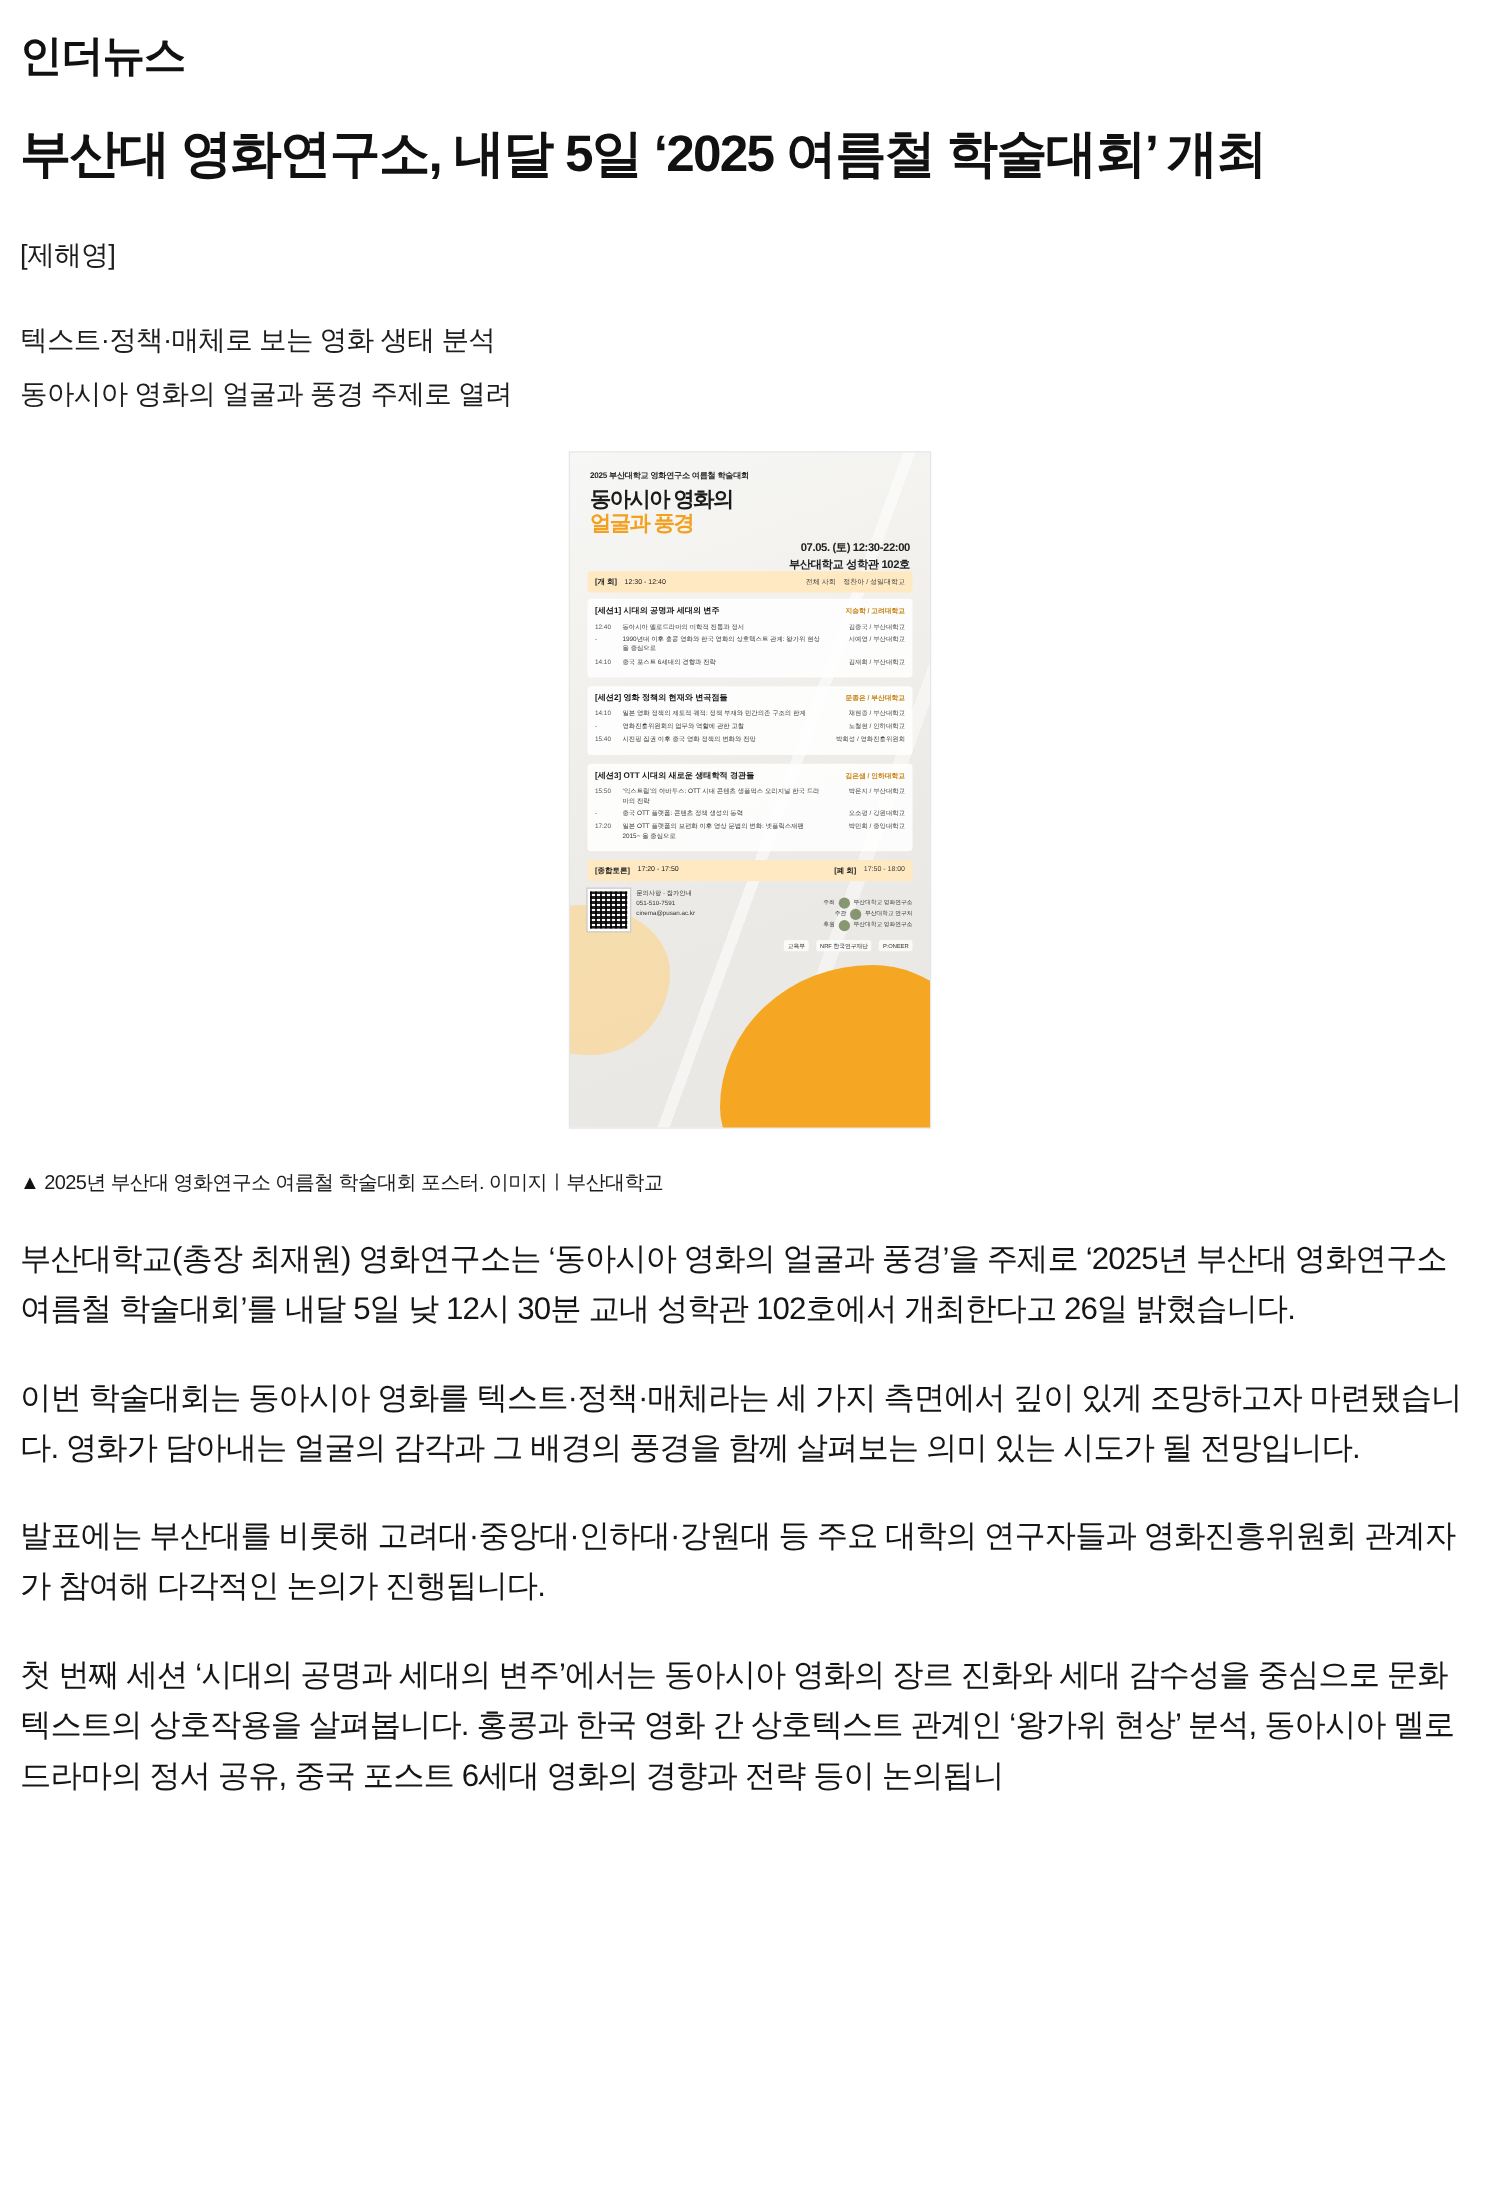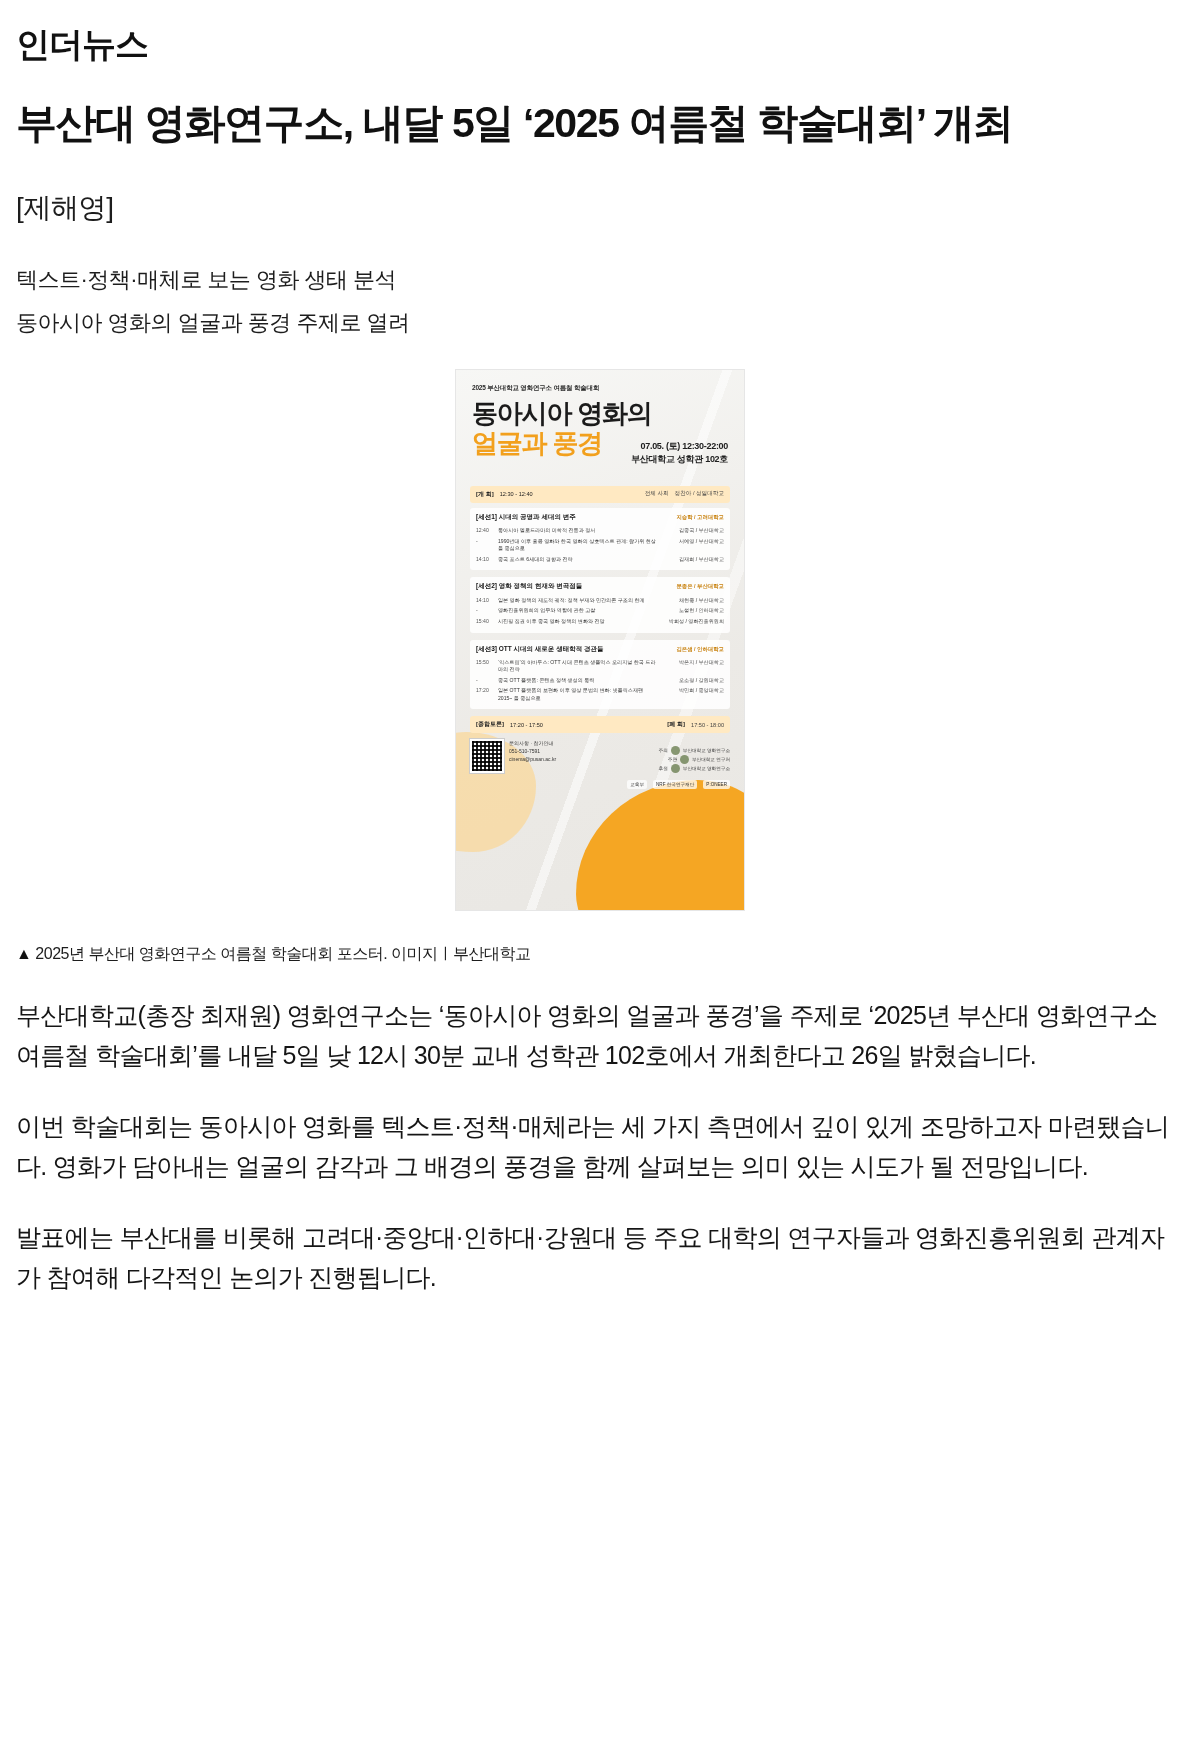--- a/index.html
+++ b/index.html
@@ -40,21 +40,21 @@
   .headline {
     font-size: 41px;
     font-weight: 700;
     line-height: 1.28;
     letter-spacing: -1.4px;
     color: #111111;
     margin: 29px 0 0 2px;
     max-width: 1165px;
   }
   .byline {
-    font-size: 28px;
+    font-size: 22px;
     color: #1d1d1d;
     margin: 40px 0 0 2px;
     letter-spacing: -0.4px;
   }
   .subheads {
     margin: 36px 0 0 2px;
   }
   .subhead {
     font-size: 22px;
     line-height: 1.55;
@@ -110,21 +110,21 @@
     padding: 14px 16px 0 16px;
   }
   .poster-kicker {
     font-size: 6.5px;
     font-weight: 700;
     color: #2a2a2a;
     letter-spacing: -0.2px;
   }
   .poster-title {
     margin-top: 5px;
-    font-size: 26px;
+    font-size: 17px;
     font-weight: 700;
     line-height: 1.16;
     letter-spacing: -1.2px;
     color: #1b1b1b;
   }
   .poster-title .accent { color: #f2a01d; }
   .poster-meta {
     position: absolute;
     right: 16px;
     top: 70px;
@@ -429,15 +429,16 @@
   </div>
 
   <div class="caption">
     <span class="tri">▲</span><span>2025년 부산대 영화연구소 여름철 학술대회 포스터. 이미지ㅣ부산대학교</span>
   </div>
 
   <div class="article">
     <p>부산대학교(총장 최재원) 영화연구소는 ‘동아시아 영화의 얼굴과 풍경’을 주제로 ‘2025년 부산대 영화연구소 여름철 학술대회’를 내달 5일 낮 12시 30분 교내 성학관 102호에서 개최한다고 26일 밝혔습니다.</p>
     <p>이번 학술대회는 동아시아 영화를 텍스트·정책·매체라는 세 가지 측면에서 깊이 있게 조망하고자 마련됐습니다. 영화가 담아내는 얼굴의 감각과 그 배경의 풍경을 함께 살펴보는 의미 있는 시도가 될 전망입니다.</p>
     <p>발표에는 부산대를 비롯해 고려대·중앙대·인하대·강원대 등 주요 대학의 연구자들과 영화진흥위원회 관계자가 참여해 다각적인 논의가 진행됩니다.</p>
+    <p>첫 번째 세션 ‘시대의 공명과 세대의 변주’에서는 동아시아 영화의 장르 진화와 세대 감수성을 중심으로 문화 텍스트의 상호작용을 살펴봅니다. 홍콩과 한국 영화 간 상호텍스트 관계인 ‘왕가위 현상’ 분석, 동아시아 멜로드라마의 정서 공유, 중국 포스트 6세대 영화의 경향과 전략 등이 논의됩니</p>
   </div>
 
 </div>
 
 </body></html>

